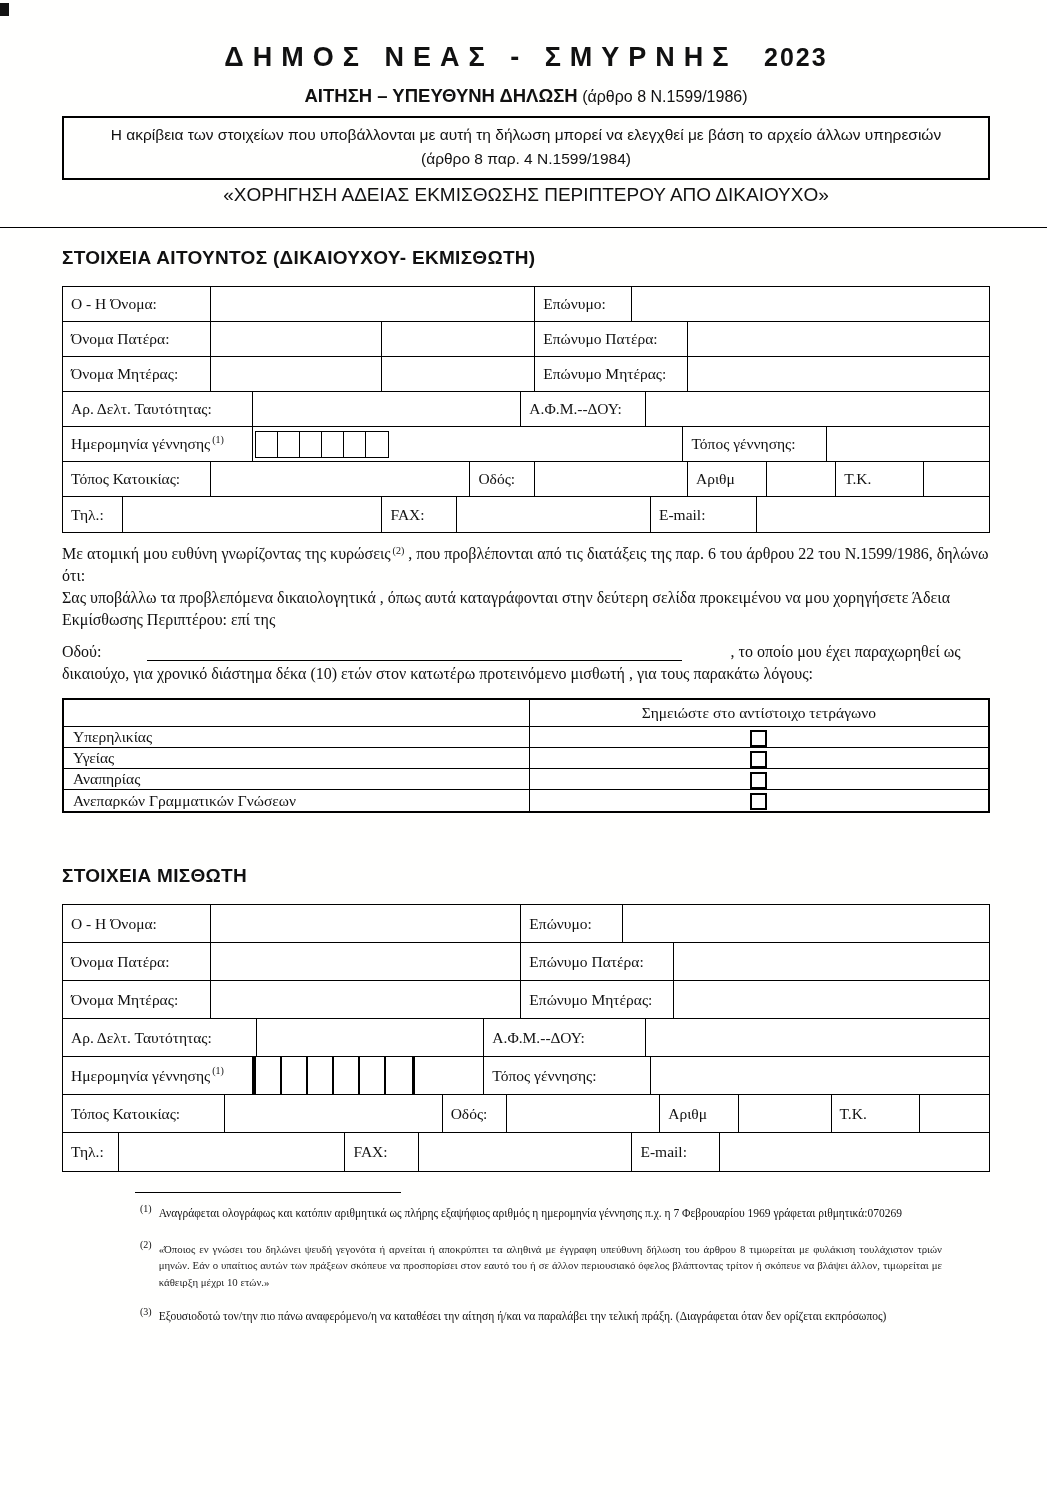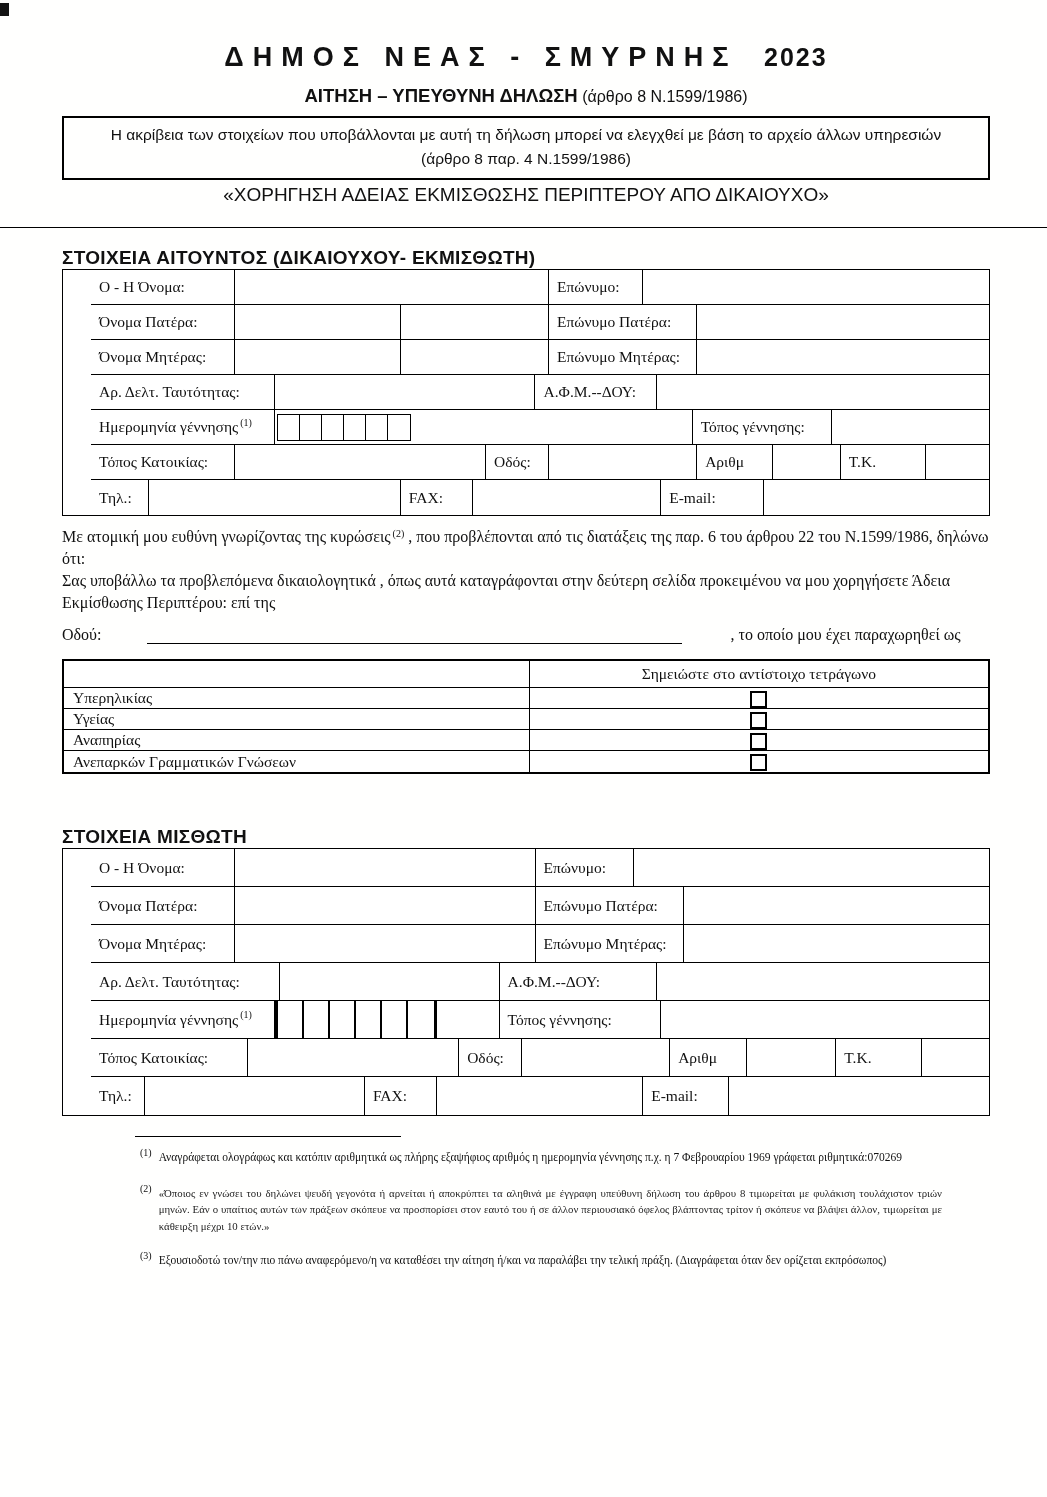--- a/index.html
+++ b/index.html
@@ -31,21 +31,21 @@
   .req-label { margin-top:21px; text-align:center; font-family:"Liberation Sans",sans-serif; font-weight:bold; font-size:16.5px; }
   .req-title { margin-top:4px; text-align:center; font-family:"Liberation Sans",sans-serif; font-weight:normal; font-size:19px; }
   .rule-full { margin:21px -57px 0 -62px; border:none; border-top:1.5px solid #000; }
 
   
   .sec-h { font-family:"Liberation Sans",sans-serif; font-weight:bold; font-size:19px; letter-spacing:.3px; }
   .sec-h.first { margin-top:19px; }
   .sec-h.second { margin-top:52px; }
 
   
-  .ftable { border:1.5px solid #000; margin-top:0; background:#fff;padding-left:28px; }
+  .ftable { border:1.5px solid #000; margin-top:17px; background:#fff; }
   .frow { display:flex; border-bottom:1px solid #000; }
   .frow:last-child { border-bottom:none; }
   .t1 .frow { height:35px; }
   .t2 .frow { height:38px; }
   .fcell { border-right:1px solid #000; display:flex; align-items:center; padding:2px 4px 2px 8px; font-size:15.5px; overflow:hidden; }
   .fcell:last-child { border-right:none; }
   .fcell.inp { padding:0; }
   .sup { font-size:10px; position:relative; top:-5px; margin-left:2px; }
 
   .dategroup { display:flex; border:1.5px solid #000; height:27px; background:#fff; margin-left:2px; }
@@ -92,21 +92,21 @@
     <div class="title-line">
       <span class="muni">ΔΗΜΟΣ ΝΕΑΣ - ΣΜΥΡΝΗΣ</span>
       <span class="year">2023</span>
     </div>
     <div class="subtitle">
       <span class="b">ΑΙΤΗΣΗ – ΥΠΕΥΘΥΝΗ ΔΗΛΩΣΗ</span>
       <span class="r">(άρθρο 8 Ν.1599/1986)</span>
     </div>
     <div class="disclaimer">
       <div>Η ακρίβεια των στοιχείων που υποβάλλονται με αυτή τη δήλωση μπορεί να ελεγχθεί με βάση το αρχείο άλλων υπηρεσιών</div>
-      <div>(άρθρο 8 παρ. 4 Ν.1599/1986)</div>
+      <div>(άρθρο 8 παρ. 4 Ν.1599/1984)</div>
     </div>
     <div class="req-title">«ΧΟΡΗΓΗΣΗ ΑΔΕΙΑΣ ΕΚΜΙΣΘΩΣΗΣ ΠΕΡΙΠΤΕΡΟΥ ΑΠΟ ΔΙΚΑΙΟΥΧΟ»</div>
     <hr class="rule-full">
 
     <div class="sec-h first">ΣΤΟΙΧΕΙΑ ΑΙΤΟΥΝΤΟΣ (ΔΙΚΑΙΟΥΧΟΥ- ΕΚΜΙΣΘΩΤΗ)</div>
     <div class="ftable t1">
       <div class="frow">
         <div class="fcell" style="width:16%">Ο - Η Όνομα:</div>
         <div class="fcell inp" style="width:35%"></div>
         <div class="fcell" style="width:10.5%">Επώνυμο:</div>
@@ -172,20 +172,21 @@
 
     <div class="decl">
       <span>Με ατομική μου ευθύνη γνωρίζοντας της κυρώσεις</span><span class="sup">(2)</span><span> , που προβλέπονται από τις διατάξεις της παρ. 6 του άρθρου 22 του Ν.1599/1986, δηλώνω ότι:</span>
       <div>Σας υποβάλλω τα προβλεπόμενα δικαιολογητικά , όπως αυτά καταγράφονται στην δεύτερη σελίδα προκειμένου να μου χορηγήσετε Άδεια Εκμίσθωσης Περιπτέρου:  επί της</div>
     </div>
     <div class="street-line">
       <span>Οδού:</span>
       <span class="street-blank"></span>
       <span class="street-after">, το οποίο μου έχει παραχωρηθεί  ως</span>
     </div>
+    <div class="p3">δικαιούχο, για χρονικό διάστημα δέκα (10) ετών στον κατωτέρω προτεινόμενο μισθωτή , για τους παρακάτω λόγους:</div>
 
     <div class="reasons">
       <div class="rrow rhead">
         <div class="rcell-l"></div>
         <div class="rcell-r">Σημειώστε στο αντίστοιχο τετράγωνο</div>
       </div>
       <div class="rrow rbody">
         <div class="rcell-l">Υπερηλικίας</div>
         <div class="rcell-r">
             <span class="cb"></span>

